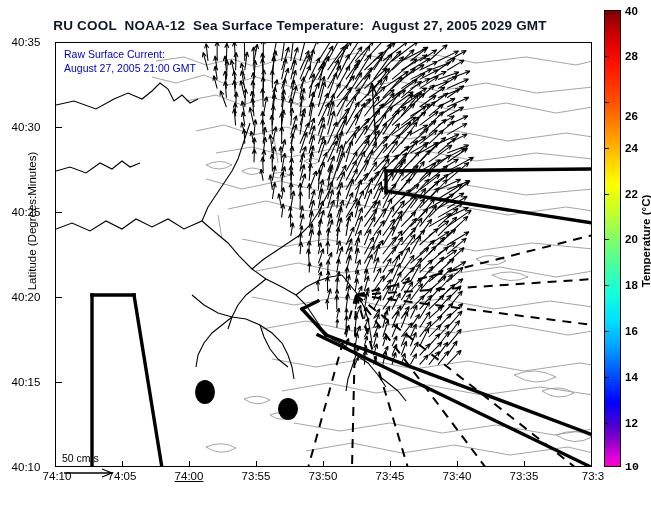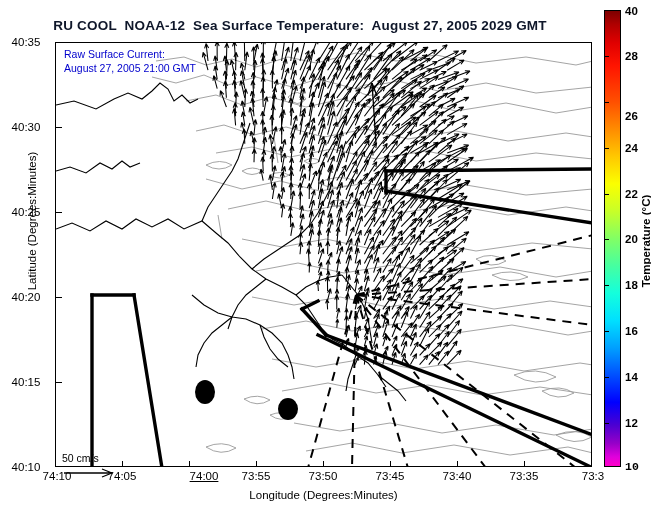--- a/index.html
+++ b/index.html
@@ -821,36 +821,35 @@
     <div class="tickmark" style="left:457px;top:461px;width:1px;height:6px;"></div>
     <div class="tickmark" style="left:524px;top:461px;width:1px;height:6px;"></div>
     <div class="tickmark" style="left:56px;top:127px;width:6px;height:1px;"></div>
     <div class="tickmark" style="left:56px;top:212px;width:6px;height:1px;"></div>
     <div class="tickmark" style="left:56px;top:297px;width:6px;height:1px;"></div>
     <div class="tickmark" style="left:56px;top:382px;width:6px;height:1px;"></div>
   </div>
 
   <div class="xtick" style="left:57px;">74:10</div>
   <div class="xtick" style="left:122px;">74:05</div>
-  <div class="xtick" style="left:204px;text-decoration:underline;">74:00</div>
+  <div class="xtick" style="left:189px;text-decoration:underline;">74:00</div>
   <div class="xtick" style="left:256px;">73:55</div>
   <div class="xtick" style="left:323px;">73:50</div>
   <div class="xtick" style="left:390px;">73:45</div>
   <div class="xtick" style="left:457px;">73:40</div>
   <div class="xtick" style="left:524px;">73:35</div>
   <div class="xtick" style="left:593px;">73:3</div>
 
   <div class="ytick" style="left:2px;top:42px;width:48px;">40:35</div>
   <div class="ytick" style="left:2px;top:127px;width:48px;">40:30</div>
   <div class="ytick" style="left:2px;top:212px;width:48px;">40:25</div>
   <div class="ytick" style="left:2px;top:297px;width:48px;">40:20</div>
   <div class="ytick" style="left:2px;top:382px;width:48px;">40:15</div>
   <div class="ytick" style="left:2px;top:467px;width:48px;">40:10</div>
 
-  <div class="xlabel">Longitude (Degrees:Minutes)</div>
   <div class="ylabel">Latitude (Degrees:Minutes)</div>
 
   <div class="scalebar">
     <div>50 cm/s</div>
     <svg width="60" height="16">
       <path d="M2,9 L50,9" stroke="#000" stroke-width="1.3" fill="none"></path>
       <path d="M50,9 L40,5 M50,9 L40,13" stroke="#000" stroke-width="1.3" fill="none"></path>
     </svg>
   </div>
 

